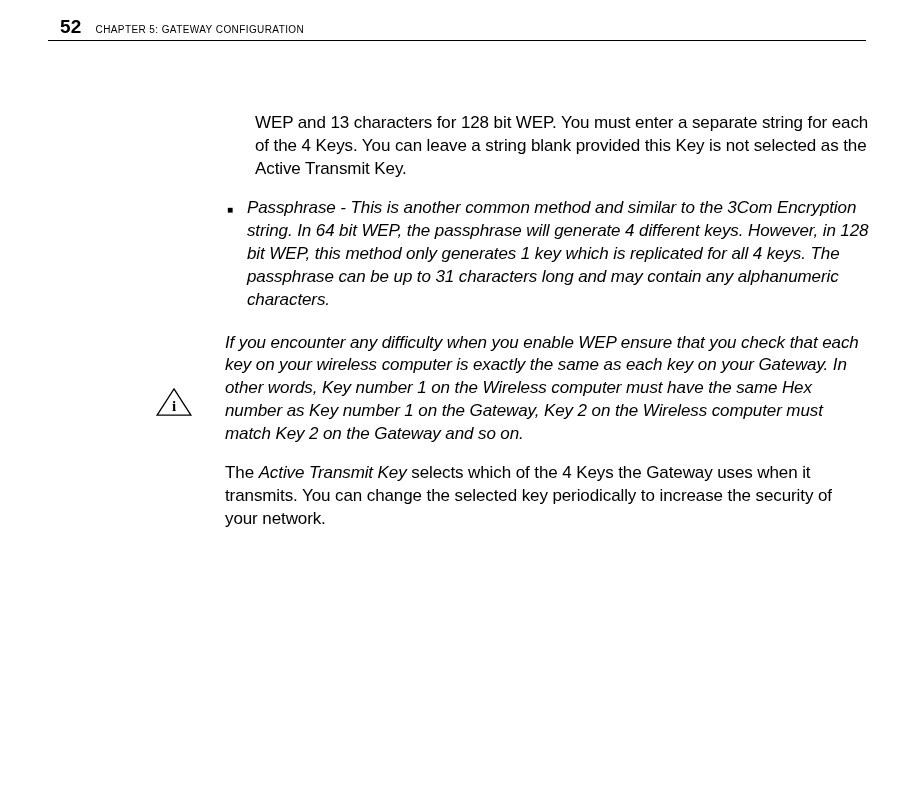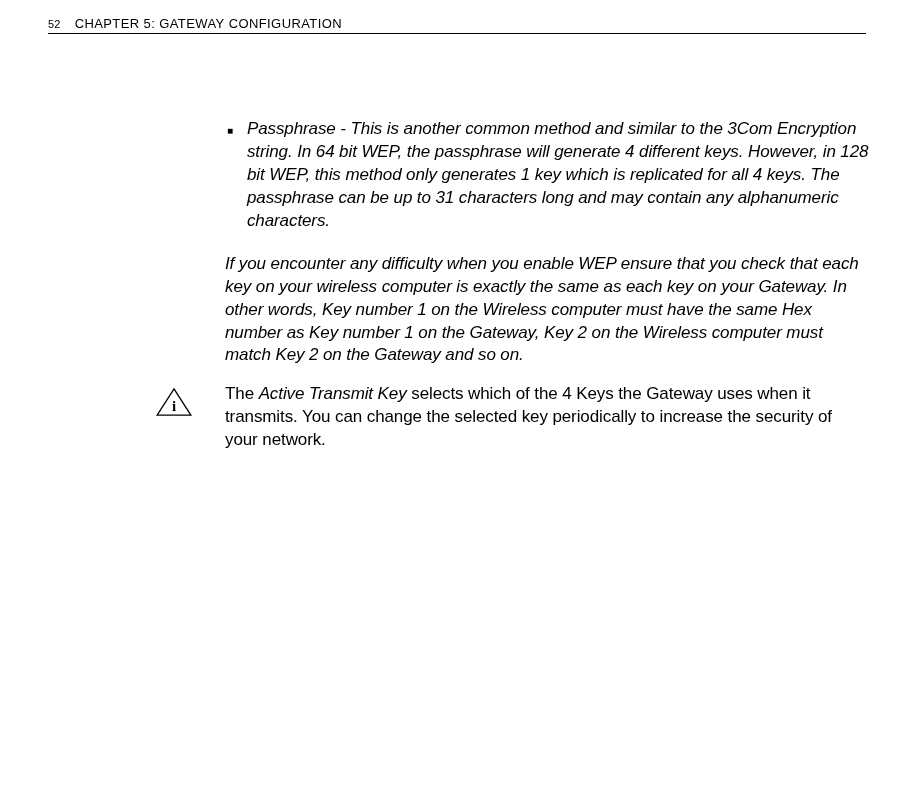--- a/index.html
+++ b/index.html
@@ -22,26 +22,27 @@
     top: 16px;
     left: 48px;
     right: 48px;
     display: flex;
     align-items: baseline;
     gap: 14px;
     border-bottom: 1px solid #000;
     padding-bottom: 2px;
   }
   .page-num {
-    font-weight: 400;
-    font-size: 11px;
+    font-weight: 700;
+    font-size: 19px;
     letter-spacing: 0.2px;
+    margin-left: 12px;
   }
   .chapter {
-    font-size: 13px;
+    font-size: 10px;
     letter-spacing: 0.4px;
   }
   .smallcaps { font-variant: small-caps; }
   .content {
     position: absolute;
     left: 225px;
     right: 45px;
     top: 112px;
     font-size: 17px;
     line-height: 1.35;
@@ -99,20 +100,21 @@
 
   <div class="info-icon">
     <svg viewBox="0 0 40 32">
       <polygon points="20,2 38,30 2,30" fill="none" stroke="#000" stroke-width="1.4"></polygon>
       <text x="20" y="26" text-anchor="middle" font-family="Georgia, 'Times New Roman', serif" font-weight="bold" font-size="16" fill="#000">i</text>
     </svg>
   </div>
 
   <div class="content">
 
+    <p class="para" style="padding-left:30px;">WEP and 13 characters for 128 bit WEP. You must enter a separate string for each of the 4 Keys. You can leave a string blank provided this Key is not selected as the Active Transmit Key.</p>
 
     <div class="bullet-row">
       <div class="bullet-mark">■</div>
       <div class="bullet-text">Passphrase - This is another common method and similar to the 3Com Encryption string. In 64 bit WEP, the passphrase will generate 4 different keys. However, in 128 bit WEP, this method only generates 1 key which is replicated for all 4 keys. The passphrase can be up to 31 characters long and may contain any alphanumeric characters.</div>
     </div>
 
 
     <p class="para italic">If you encounter any difficulty when you enable WEP ensure that you check that each key on your wireless computer is exactly the same as each key on your Gateway. In other words, Key number 1 on the Wireless computer must have the same Hex number as Key number 1 on the Gateway, Key 2 on the Wireless computer must match Key 2 on the Gateway and so on.</p>
 
     <p class="para">

